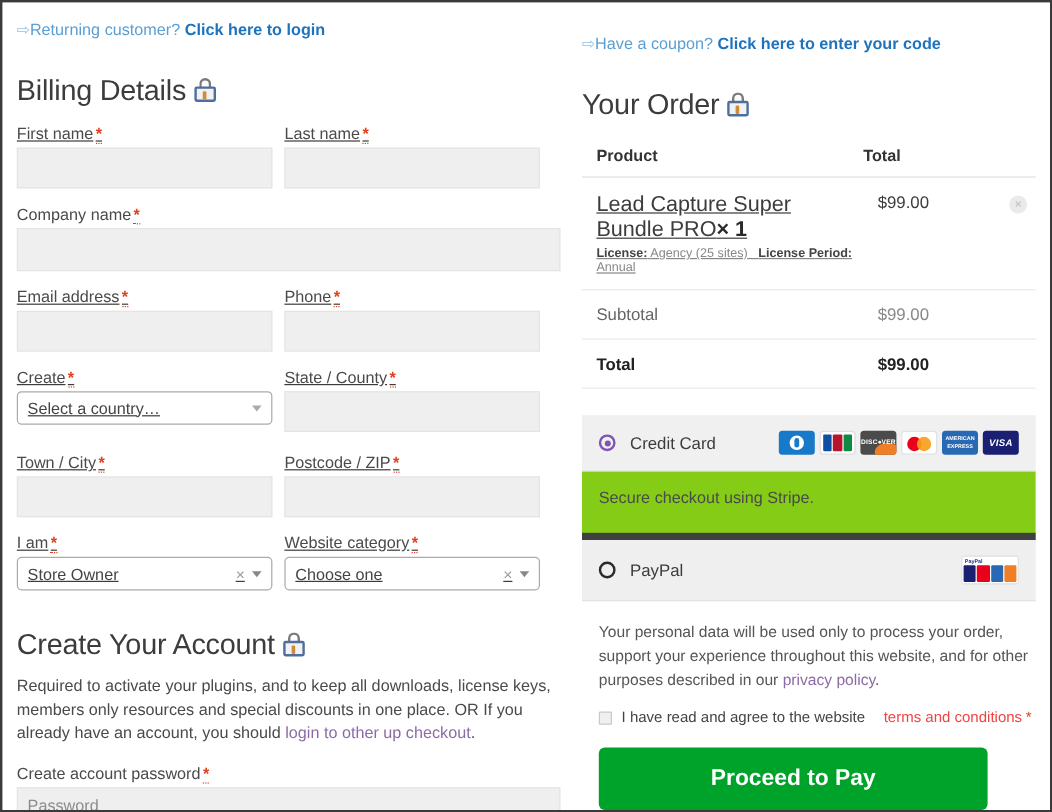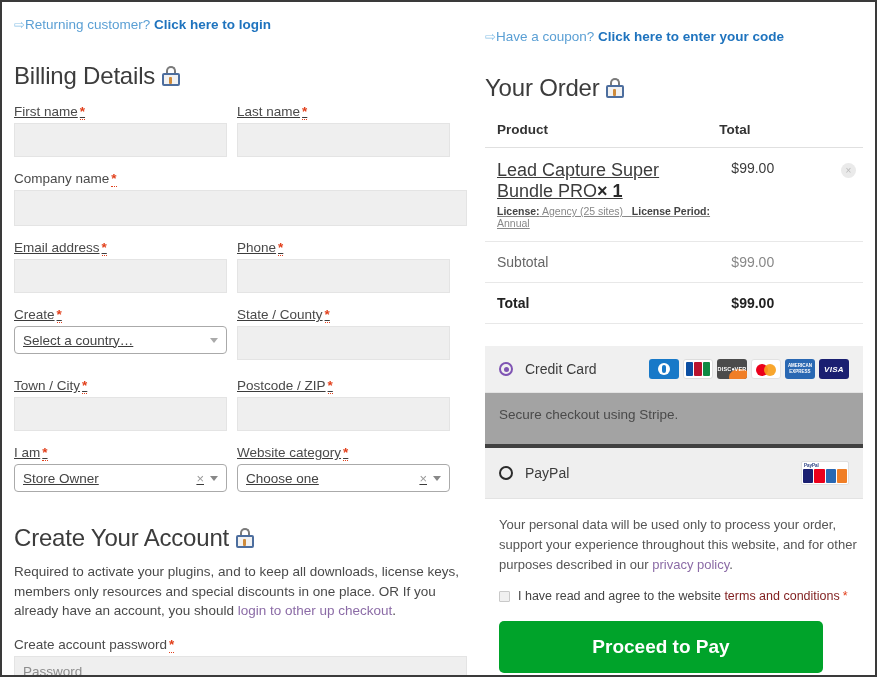--- a/index.html
+++ b/index.html
@@ -117,22 +117,22 @@
   .radio {
     width: 14px; height: 14px; border-radius: 50%; border: 2px solid #7f54b3;
     position: relative; flex: 0 0 auto;
   }
   .radio.off { border-color: #2b2b2b; }
   .radio.on:after {
     content: ""; position: absolute; left: 2.5px; top: 2.5px; width: 5px; height: 5px;
     border-radius: 50%; background: #7f54b3;
   }
   .paybody {
-    background: #a3a3a3; padding: 14px 14px 22px 14px; font-size: 13.5px; color: #4a4a4a;
-    border-bottom: 4px solid #404040;
+    background: #84cc16; padding: 14px 14px 22px 14px; font-size: 13.5px; color: #4a4a4a;
+    border-bottom: 6px solid #404040;
   }
   .cards { display: flex; gap: 4px; align-items: center; }
   .card {
     width: 30px; height: 20px; border-radius: 3px; display: flex; align-items: center;
     justify-content: center; font-size: 6px; font-weight: bold; color: #fff;
     font-family: "Liberation Sans", sans-serif; overflow: hidden; position: relative;
   }
   .card.diners { background: #1879c8; }
   .card.diners .d { width: 12px; height: 12px; border-radius: 50%; background: #fff; position: relative; }
   .card.diners .d:after { content:""; position:absolute; left:4px; top:2px; width:4px; height:8px; background:#1879c8; border-radius:2px; }
@@ -165,21 +165,21 @@
   .ppbox .ppcards .a { background: #2968b3; }
   .ppbox .ppcards .d { background: #f07e26; }
 
   .privacy { font-size: 13px; line-height: 20px; color: #555; margin: 16px 2px 0 14px; }
   .privacy a { color: #8b6ba6; text-decoration: none; }
   .terms { display: flex; align-items: flex-start; margin: 14px 2px 0 14px; font-size: 12.5px; color: #444; }
   .cbx {
     width: 11px; height: 11px; background: #f0f0f0; border: 1px solid #c9c9c9;
     margin-right: 8px; margin-top: 2px; flex: 0 0 auto; border-radius: 1px;
   }
-  .terms a { color: #7f1d1d; text-decoration: none; }
+  .terms a { color: #ef4444; text-decoration: none; margin-left: 12px; }
   .terms .req { color: #e2401c; margin-left: 3px; }
   .paybtn {
     display: block; margin: 18px 14px 0 14px; width: 324px; height: 52px;
     background: #00a32a; color: #fff; font-size: 19px; font-weight: bold;
     border: none; border-radius: 5px; cursor: pointer;
     font-family: "Liberation Sans", sans-serif;
   }
 </style>
 </head>
 <body>

